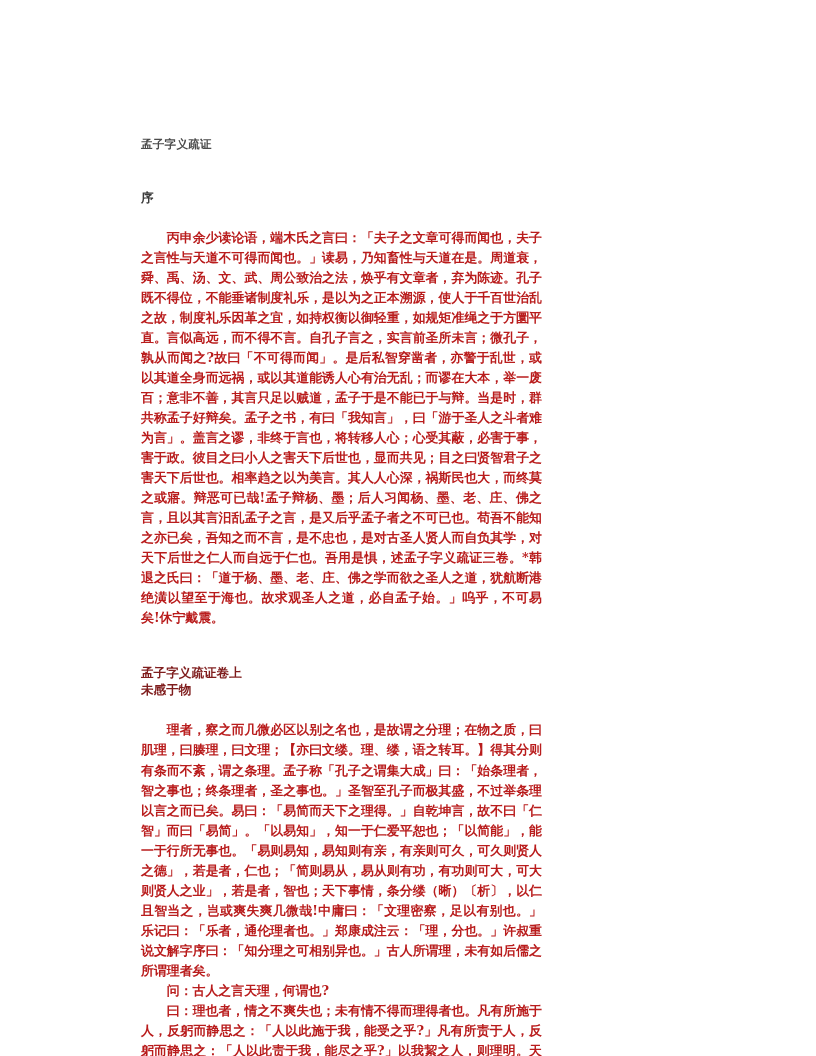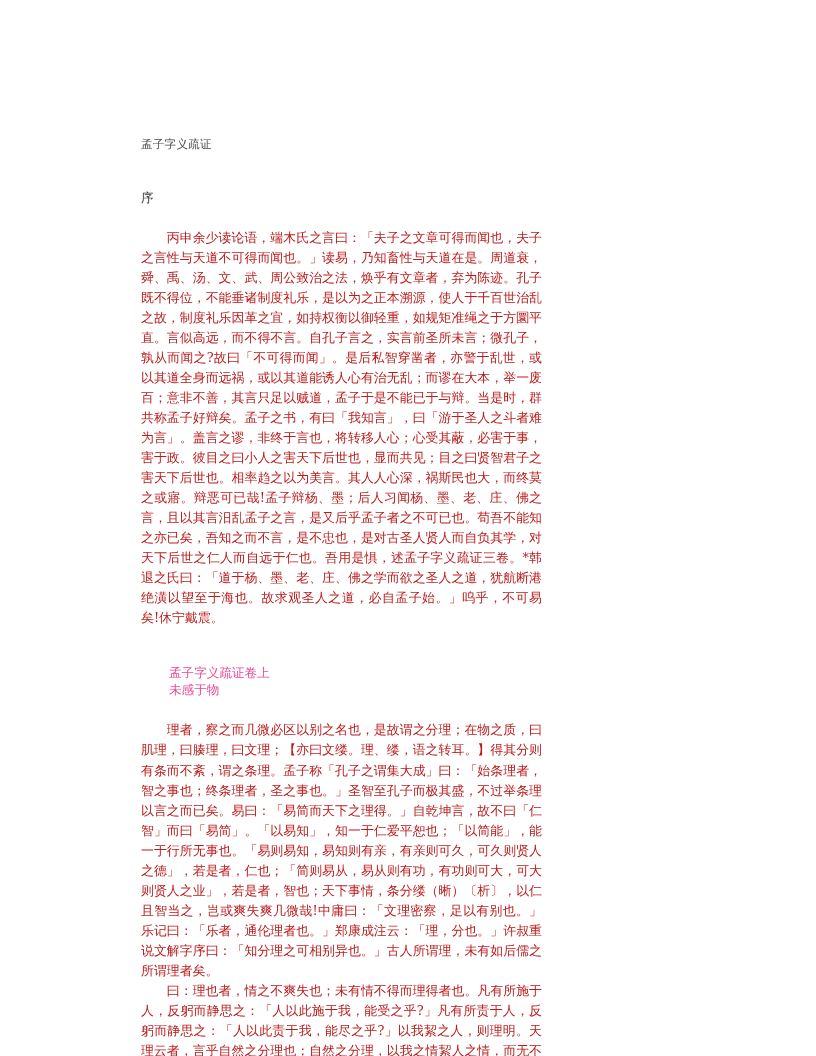--- a/index.html
+++ b/index.html
@@ -14,42 +14,42 @@
     font-family: "DejaVu Serif", "Liberation Serif", serif;
     color: #3a3a3a;
   }
   .page {
     position: relative;
     width: 660px;
     height: 1056px;
     background: #ffffff;
     box-sizing: border-box;
     padding: 136px 118px 0 141px;
+    font-weight: bold;
   }
   .doc-title-block {
     margin: 0 0 0 0;
   }
   .doc-title,
   .doc-author {
     font-size: 11.5px;
     line-height: 16.5px;
     color: #4a4a4a;
     letter-spacing: 0.3px;
     white-space: nowrap;
   }
   .section-heading-block {
     margin-top: 0;
   }
   .section-heading,
   .section-subheading {
     font-size: 12.6px;
     line-height: 17px;
-    color: #ec4899;
+    color: #7f1d1d;
     white-space: nowrap;
-    margin-left: 28px;
   }
   .gap-lg { height: 36px; }
   .gap-md { height: 22px; }
 
   p.body-par {
     margin: 0;
     font-size: 12.9px;
     line-height: 20.05px;
     text-align: justify;
     text-justify: inter-character;
@@ -83,15 +83,16 @@
   <div class="gap-lg"></div>
 
   <div class="section-heading-block">
     <div class="section-heading">孟子字义疏证卷上</div>
     <div class="section-subheading">未感于物</div>
   </div>
 
   <div class="gap-md"></div>
 
   <p class="body-par">理者，察之而几微必区以别之名也，是故谓之分理；在物之质，曰肌理，曰腠理，曰文理；【亦曰文缕。理、缕，语之转耳。】得其分则有条而不紊，谓之条理。孟子称「孔子之谓集大成」曰：「始条理者，智之事也；终条理者，圣之事也。」圣智至孔子而极其盛，不过举条理以言之而已矣。易曰：「易简而天下之理得。」自乾坤言，故不曰「仁智」而曰「易简」。「以易知」，知一于仁爱平恕也；「以简能」，能一于行所无事也。「易则易知，易知则有亲，有亲则可久，可久则贤人之德」，若是者，仁也；「简则易从，易从则有功，有功则可大，可大则贤人之业」，若是者，智也；天下事情，条分缕（晰）〔析〕，以仁且智当之，岂或爽失爽几微哉!中庸曰：「文理密察，足以有别也。」乐记曰：「乐者，通伦理者也。」郑康成注云：「理，分也。」许叔重说文解字序曰：「知分理之可相别异也。」古人所谓理，未有如后儒之所谓理者矣。</p>
+  <p class="body-par">问：古人之言天理，何谓也?</p>
   <p class="body-par">曰：理也者，情之不爽失也；未有情不得而理得者也。凡有所施于人，反躬而静思之：「人以此施于我，能受之乎?」凡有所责于人，反躬而静思之：「人以此责于我，能尽之乎?」以我絜之人，则理明。天理云者，言乎自然之分理也；自然之分理，以我之情絜人之情，而无不得其平是也。乐记曰：「人生而静，天之性也；感于物而动。性之欲也。物至知知，然后好恶形焉。好恶无节于内，知诱于外，不能反躬，天理灭矣。」灭者，灭没不见也。又曰：「夫物之感人无穷。而人之好恶无节，则是物至而人化物也。人化物也者，灭天理而穷人欲者也；于是有悖逆诈伪之心，有淫佚作乱之事；是故强者胁弱，众者暴寡，知者诈愚，勇者苦怯，疾病不养，老幼孤独不得其所。此大乱之道也。」诚以弱、寡、愚、怯与夫疾病、老幼、孤独，反躬而思其情，人岂异于我!盖方其静也，未感于物，其血气心知，湛然无有失，*【扬雄方言曰：「湛，安也。」</p>
 
 </div>
 
 </body></html>

